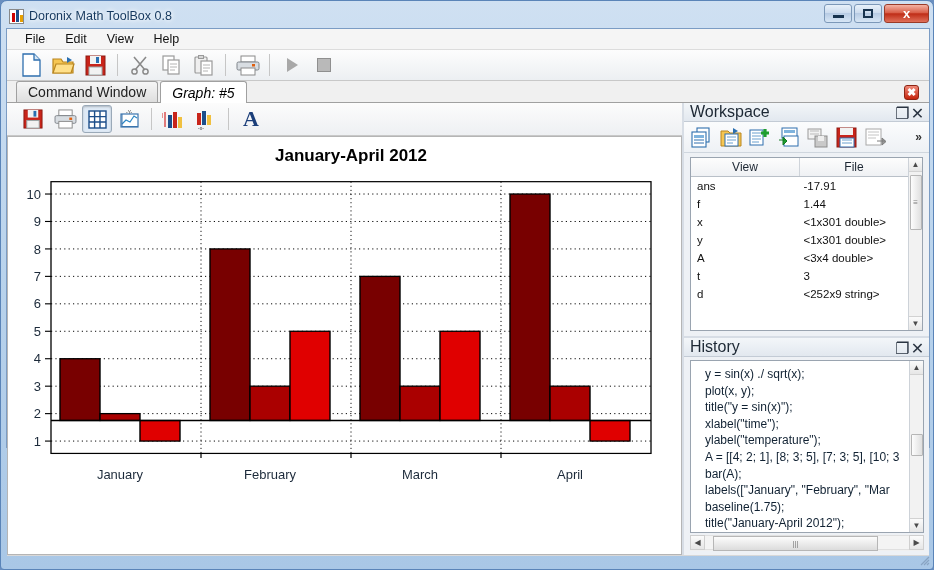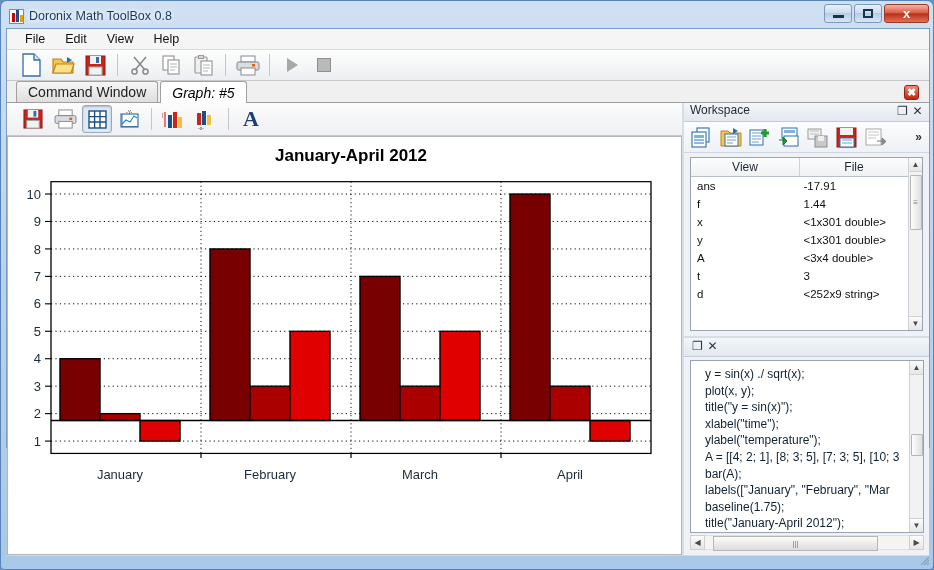--- a/index.html
+++ b/index.html
@@ -95,23 +95,23 @@
   }
   .gbtn { width:30px; height:28px; display:flex; align-items:center; justify-content:center; border:1px solid transparent; border-radius:3px; }
   .gbtn.pressed { background:#dfeaf6; border:1px solid #9aa9b8; box-shadow:inset 0 1px 2px rgba(0,0,0,.22); }
   
   #plotwrap { flex:1; background:#fff; border:1px solid #b5b5b5; margin:0; position:relative; overflow:hidden; }
   #plotsvgbox { position:absolute; left:0; top:0; width:100%; height:100%; }
   
   #rightpane { width:247px; display:flex; flex-direction:column; background:#eef1f5; border-left:2px solid #d7dde5; }
   .panel { display:flex; flex-direction:column; }
   .panelhdr {
-    height:19px; display:flex; align-items:flex-start; padding:0 4px 0 6px;
+    height:19px; display:flex; align-items:flex-end; padding:0 4px 0 6px;
     background:linear-gradient(180deg,#f3f6f9,#e2e8ef);
-    border-bottom:1px solid #c3cbd5; font-size:12px; color:#1c2733;
+    border-bottom:1px solid #c3cbd5; font-size:16px; color:#1c2733;
   }
   .panelhdr .ttl { flex:1; }
   .hbtn { width:15px; height:15px; display:flex; align-items:center; justify-content:center; color:#2a3442; }
   #wsToolbar {
     height:31px; background:linear-gradient(180deg,#fbfcfd,#eef1f5);
     border-bottom:1px solid #cfd6de; display:flex; align-items:center;
     padding:0 2px 0 4px; gap:1px;
   }
   .wsb { width:28px; height:27px; display:flex; align-items:center; justify-content:center; border:1px solid transparent; border-radius:3px; }
   .wsmore { margin-left:auto; font-weight:bold; color:#333; font-size:12px; padding-right:5px; }
@@ -484,20 +484,21 @@
             <div class="vscroll">
               <div class="arw">▲</div>
               <div class="thumb" style="height:55px;">≡</div>
               <div class="arw bot">▼</div>
             </div>
           </div>
         </div>
 
         <div id="historyPanel" class="panel">
           <div class="panelhdr">
+            <span class="ttl">History</span>
             <span class="hbtn">❐</span>
             <span class="hbtn">✕</span>
           </div>
           <div id="histBox">
             <div id="histList">
                 <div>y = sin(x) ./ sqrt(x);</div>
                 <div>plot(x, y);</div>
                 <div>title("y = sin(x)");</div>
                 <div>xlabel("time");</div>
                 <div>ylabel("temperature");</div>

